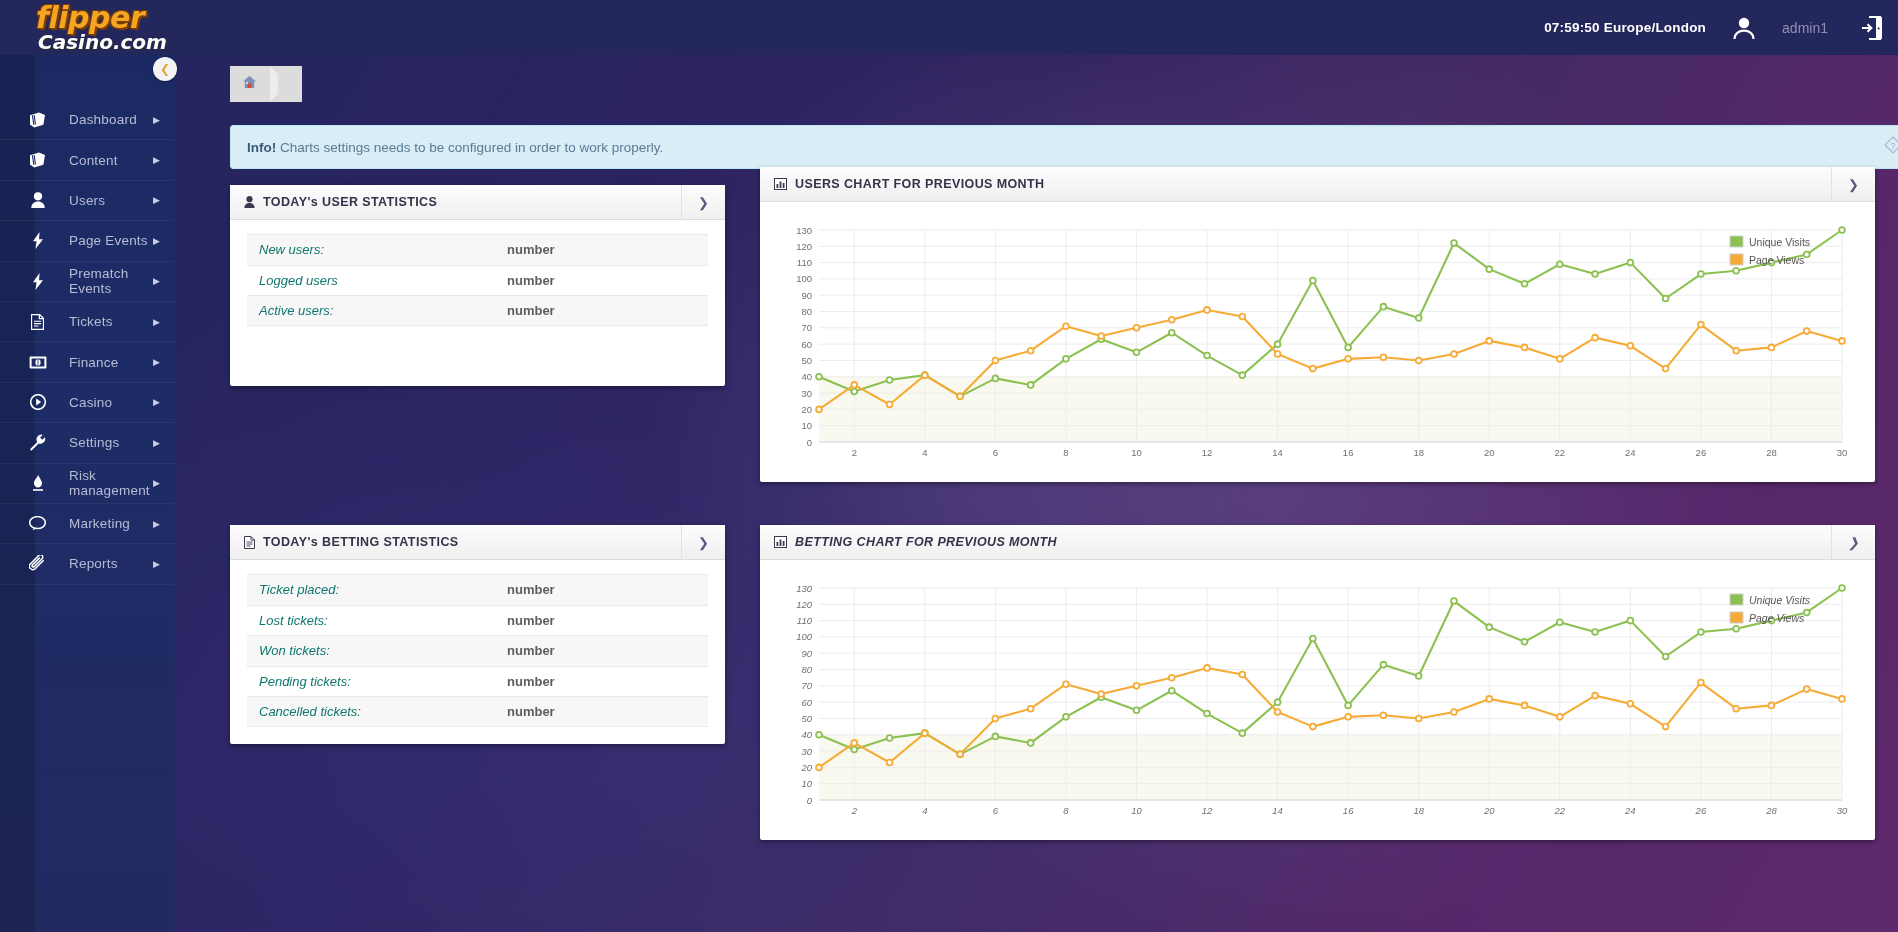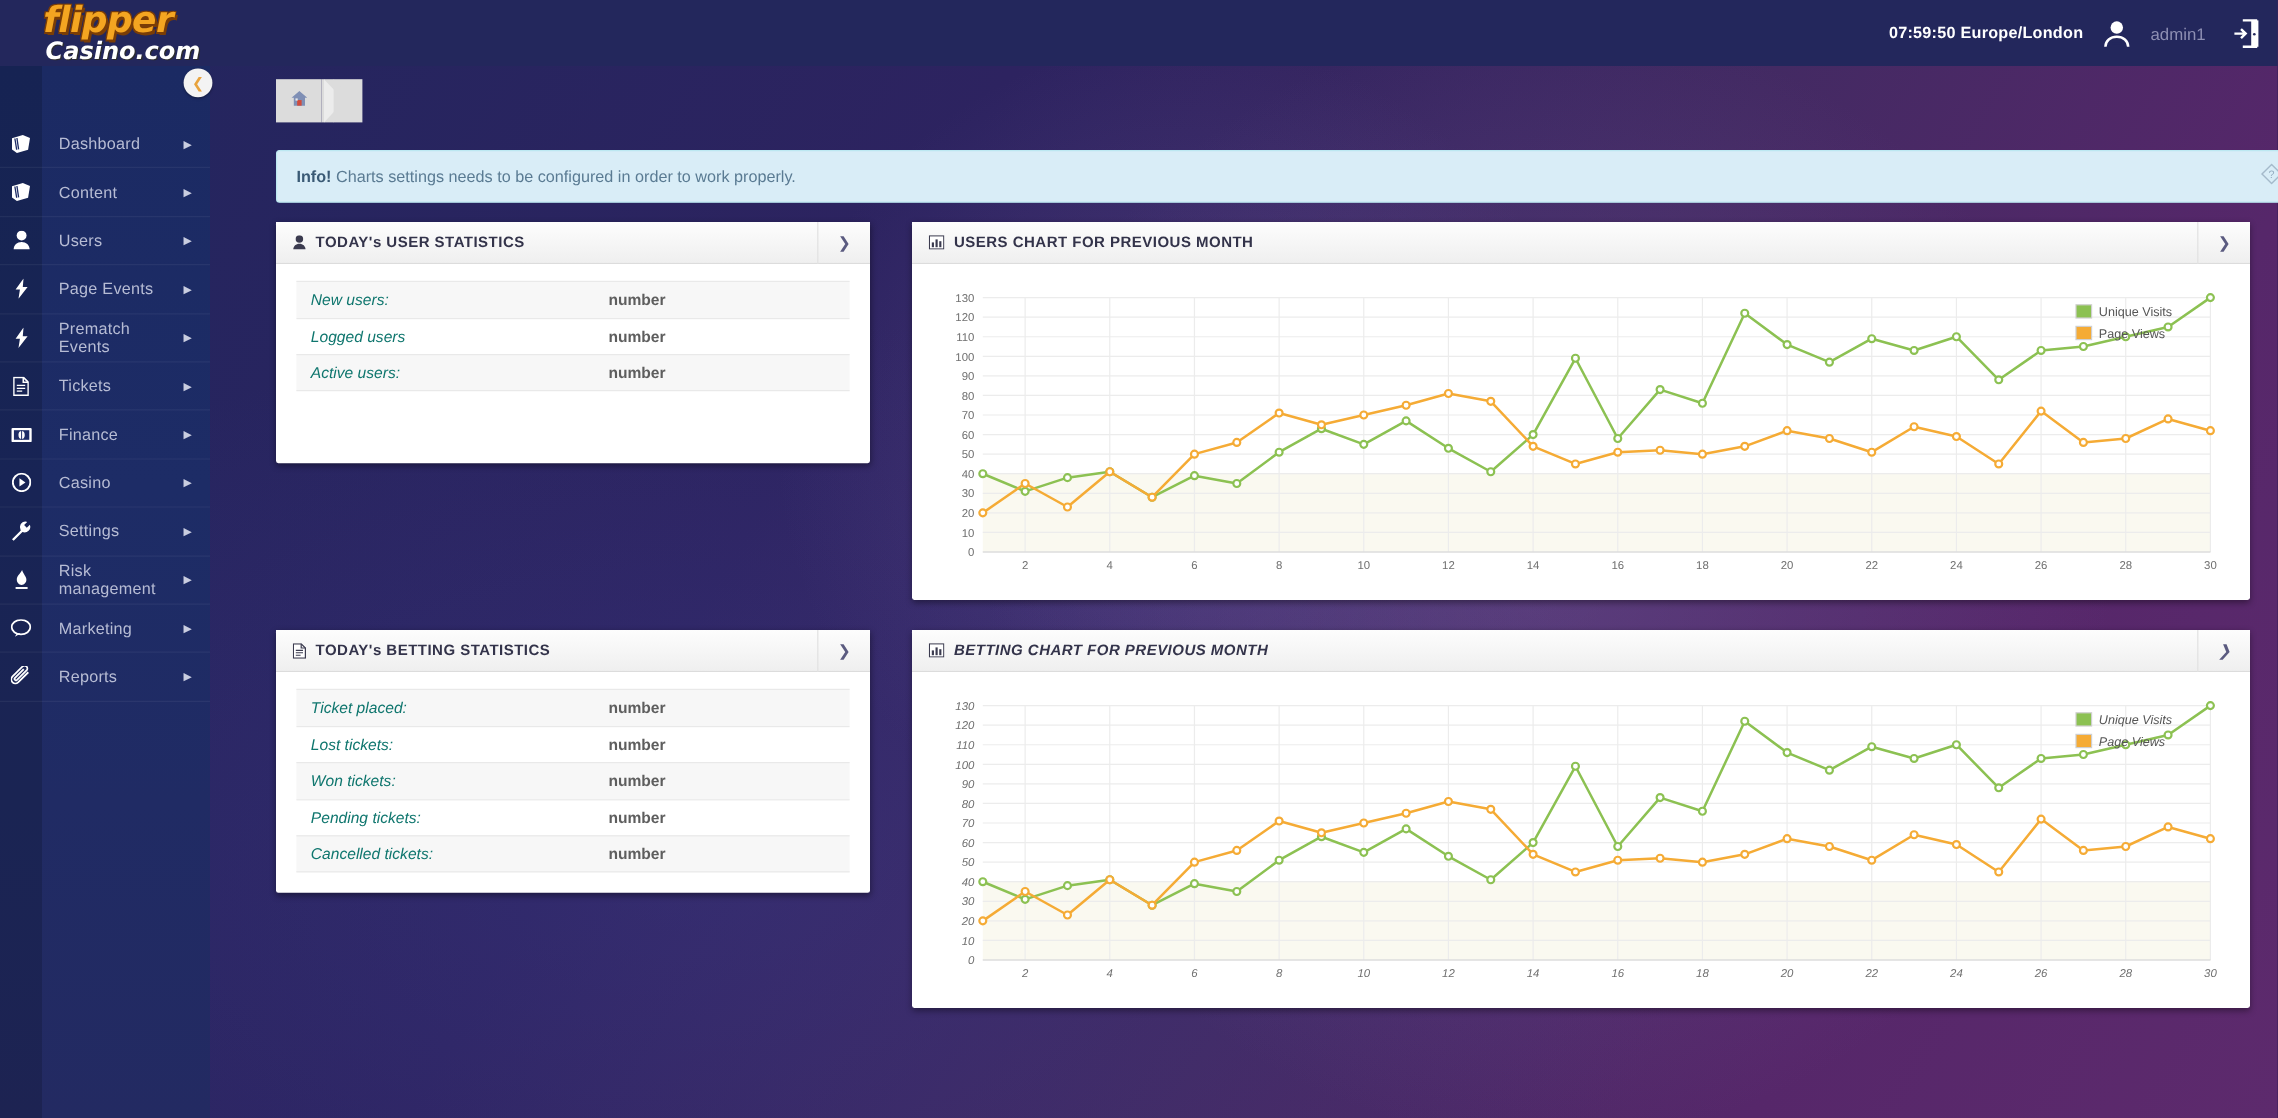--- a/index.html
+++ b/index.html
@@ -36,21 +36,21 @@
   }
   .logo-l2 {
     font-family: "DejaVu Sans", sans-serif;
     font-weight: bold; font-style: italic;
     font-size: 20px; color: #ffffff;
     text-shadow: 1px 1px 0 #2d2d2d;
     line-height: 20px; margin-left: 2px;
   }
   #top-right {
     position: absolute; right: 12px; top: 0; height: 55px;
-    display: flex; align-items: center; gap: 14px;
+    display: flex; align-items: center; gap: 24px;
   }
   #clock-text { color: #ffffff; font-size: 13.5px; font-weight: bold; letter-spacing: .2px; }
   #user-avatar-icon { width: 28px; height: 28px; display: block; }
   #username-label { color: #8e8fb3; font-size: 14px; }
   #logout-icon { width: 26px; height: 28px; display: block; margin-left: 8px; cursor: pointer; }
 
   
   #sidebar {
     position: absolute; left: 0; top: 55px; width: 175px; height: 877px;
     background: linear-gradient(180deg, #1b2a63 0%, #1d2c66 40%, #232a62 100%);
@@ -58,20 +58,21 @@
   }
   #sidebar::before {
     content: ""; position: absolute; left: 0; top: 0; width: 35px; height: 100%;
     background: rgba(0,0,0,0.16);
   }
   #sidebar-top-spacer { height: 45px; }
   .nav-item {
     position: relative; height: 40.4px; display: flex; align-items: center;
     border-bottom: 1px solid rgba(255,255,255,0.055);
     cursor: pointer;
+    padding-left: 20px;
   }
   .nav-icon {
     width: 35px; min-width: 35px; height: 100%;
     display: flex; align-items: center; justify-content: center;
     color: #ffffff;
   }
   .nav-icon svg { display: block; }
   .nav-label {
     flex: 1; color: #b7bcd4; font-size: 13.5px; padding-left: 14px; letter-spacing: .2px;
   }
@@ -150,21 +151,21 @@
   .stat-row:last-child { border-bottom: 1px solid #e9e9e9; }
   .stat-label { color: #0f766e; padding-left: 12px; width: 260px; font-style: italic; }
   .stat-value { color: #5e5e5e; font-weight: bold; }
 
   
   .chart-area { position: relative; }
   .chart-svg { display: block; }
 
   #panel-users-stats  { left: 55px;  top: 82px;  width: 495px; height: 201px; }
   #panel-betting-stats{ left: 55px;  top: 422px; width: 495px; height: 219px; }
-  #panel-users-chart  { left: 585px; top: 82px;  width: 1115px; height: 315px; }
+  #panel-users-chart  { left: 585px; top: 64px;  width: 1115px; height: 315px; }
   #panel-betting-chart{ left: 585px; top: 422px; width: 1115px; height: 315px; font-style: italic; }
 </style>
 </head>
 <body>
 
 <div id="topbar">
   <div id="logo-wrap">
     <div class="logo-l1">flipper</div>
     <div class="logo-l2">Casino.com</div>
   </div>

